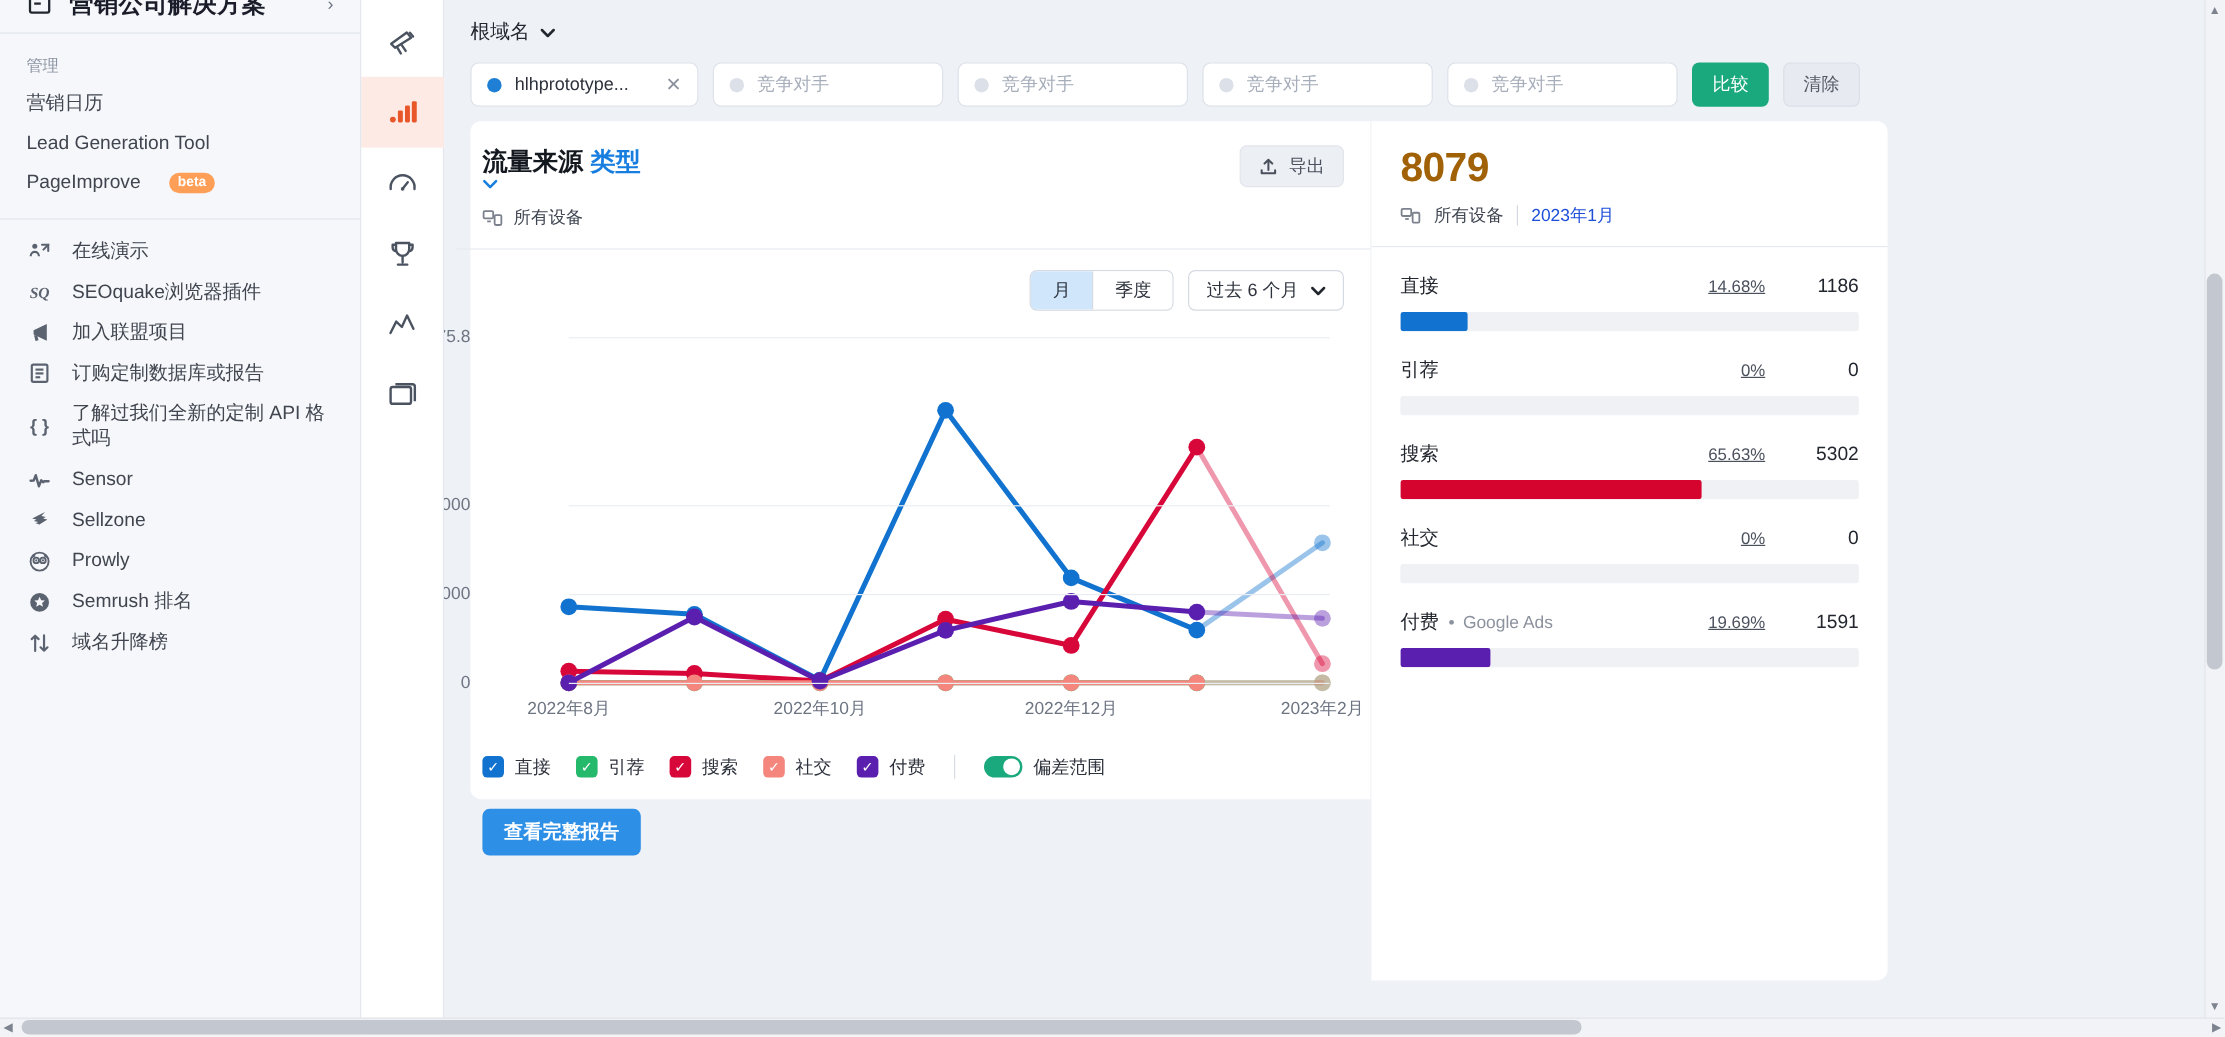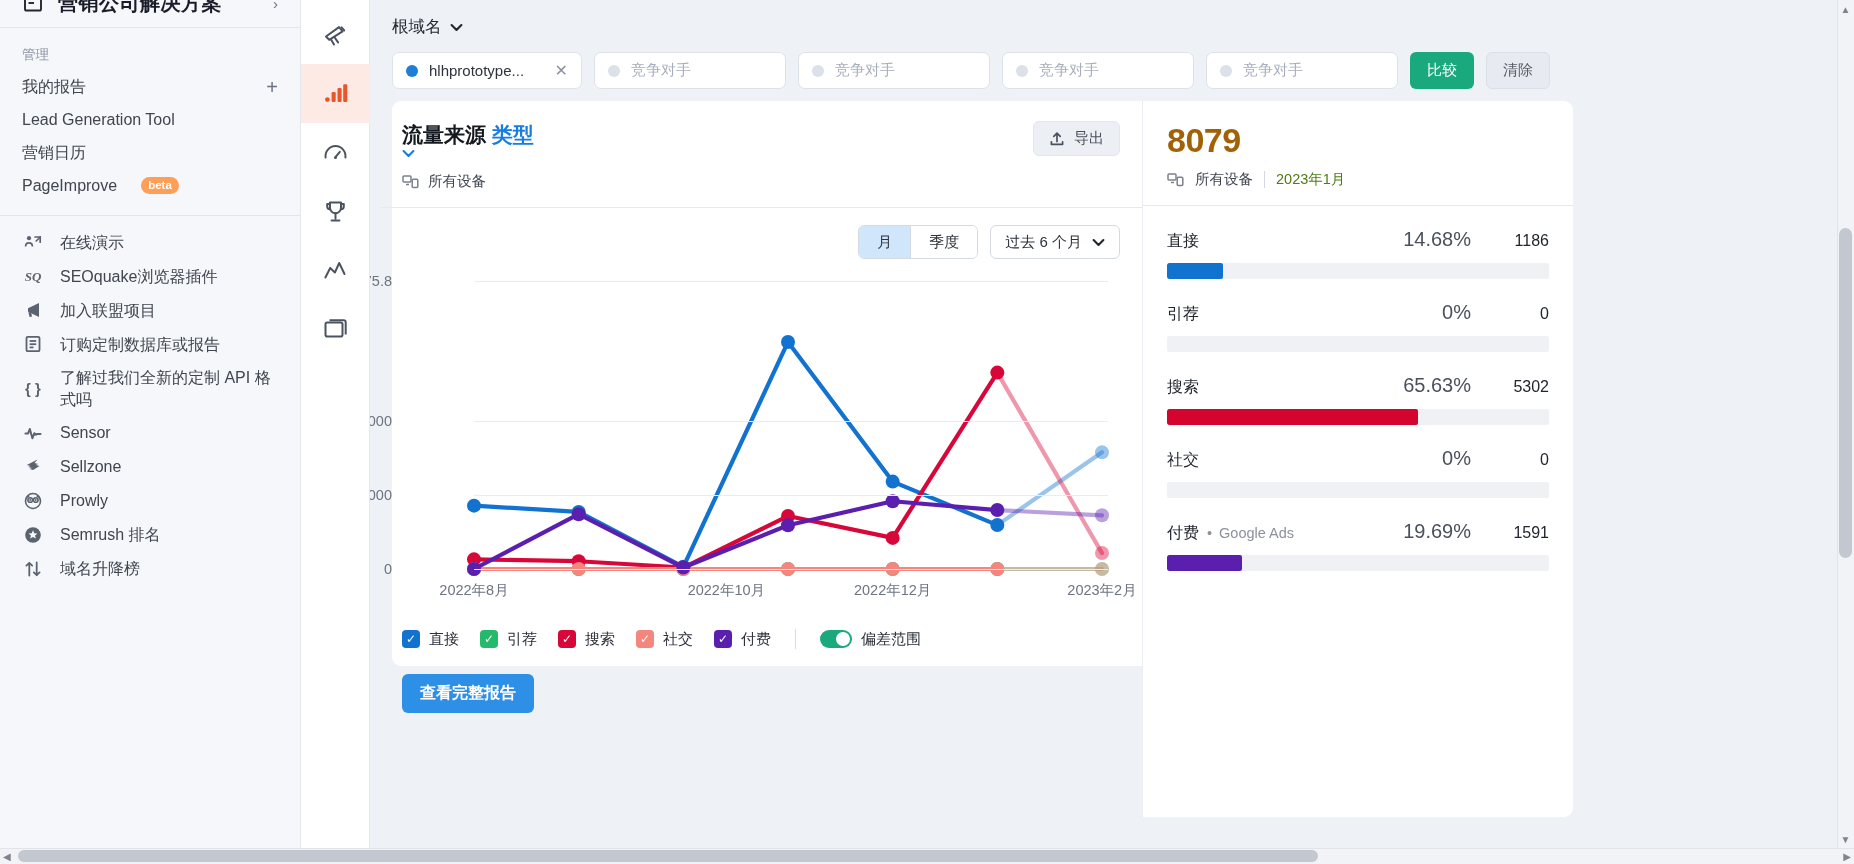--- a/index.html
+++ b/index.html
@@ -178,29 +178,29 @@
   .side-panel {
     width: 431px; background: #fff; border-radius: 0 9px 9px 0;
     border-left: 1px solid #eaedf2; padding: 20px 24px 0 24px; height: 716px;
   }
   .big-num { font-size: 34px; font-weight: bold; color: #a16207; letter-spacing: -.5px; }
   .panel-sub {
     display: flex; align-items: center; gap: 11px; margin-top: 10px;
     font-size: 14.5px; color: #3f4551;
   }
   .vr { width: 1px; height: 17px; background: #d4d9e1; }
-  .panel-sub .muted { color: #4d7c0f; }
+  .panel-sub .muted { color: #1d4ed8; }
   .panel-rule { height: 1px; background: #e6e9ef; margin: 16px -24px 0 -24px; }
 
   .metric { margin-top: 22px; }
   .metric-top { display: flex; align-items: baseline; font-size: 16px; color: #22262e; }
   .metric-name { font-weight: normal; }
   .metric-src { color: #8b919d; font-size: 14.5px; margin-left: 8px; }
   .metric-src .bullet { margin-right: 7px; }
-  .metric-pct { margin-left: auto; color: #4a515d; font-size: 20px; }
+  .metric-pct { margin-left: auto; color: #4a515d; font-size: 14px; text-decoration: underline; }
   .metric-val { width: 78px; text-align: right; color: #22262e; font-size: 16px; }
   .bar-bg { height: 16px; background: #eff1f5; border-radius: 2px; margin-top: 11px; overflow: hidden; }
   .bar-fill { height: 16px; border-radius: 2px; }
 
   
   .vscroll {
     position: absolute; right: 0; top: 0; width: 17px; height: 849px;
     background: #f2f3f6; border-left: 1px solid #e2e4e9;
   }
   .vthumb {
@@ -239,28 +239,24 @@
       </span>
       <span class="sb-brand-title">营销公司解决方案</span>
       <span class="sb-brand-chev">›</span>
     </div>
 
     <div class="sb-divider"></div>
 
     <div class="sb-section-label">管理</div>
 
     <div class="sb-item manage">
-      <span class="sb-txt">我的报告</span>
-      <span class="sb-plus">+</span>
+      <span class="sb-txt">营销日历</span>
     </div>
     <div class="sb-item manage">
       <span class="sb-txt">Lead Generation Tool</span>
-    </div>
-    <div class="sb-item manage">
-      <span class="sb-txt">营销日历</span>
     </div>
     <div class="sb-item manage">
       <span class="sb-txt">PageImprove</span>
       <span class="badge-beta">beta</span>
     </div>
 
     <div class="sb-sep"></div>
 
     <div class="sb-item">
       <span class="sb-ico">
@@ -572,21 +568,21 @@
               <circle cx="176.66666666666669" cy="239.18377530286273" r="7" fill="#5b1fb0" opacity="1"></circle>
               <circle cx="281.33333333333337" cy="292.5184804135909" r="7" fill="#5b1fb0" opacity="1"></circle>
               <circle cx="386" cy="250.2951722009311" r="7" fill="#5b1fb0" opacity="1"></circle>
               <circle cx="490.6666666666667" cy="226.22047892178296" r="7" fill="#5b1fb0" opacity="1"></circle>
               <circle cx="595.3333333333334" cy="235.07255845057745" r="7" fill="#5b1fb0" opacity="1"></circle>
               <circle cx="700" cy="240.29491499266956" r="7" fill="#5b1fb0" opacity="0.42"></circle>
             </svg>
         </div>
         <div class="x-axis" id="xaxis">
             <div class="x-lab" style="left: 72px;">2022年8月</div>
-            <div class="x-lab" style="left: 281.333px; margin-left: 43px;">2022年10月</div>
+            <div class="x-lab" style="left: 281.333px;">2022年10月</div>
             <div class="x-lab" style="left: 490.667px;">2022年12月</div>
             <div class="x-lab" style="left: 700px;">2023年2月</div>
           </div>
 
         <div class="legend">
           <div class="leg">
             <span class="cb" id="cb0" style="background: rgb(17, 115, 207);">✓</span>
             <span>直接</span>
           </div>
           <div class="leg">

